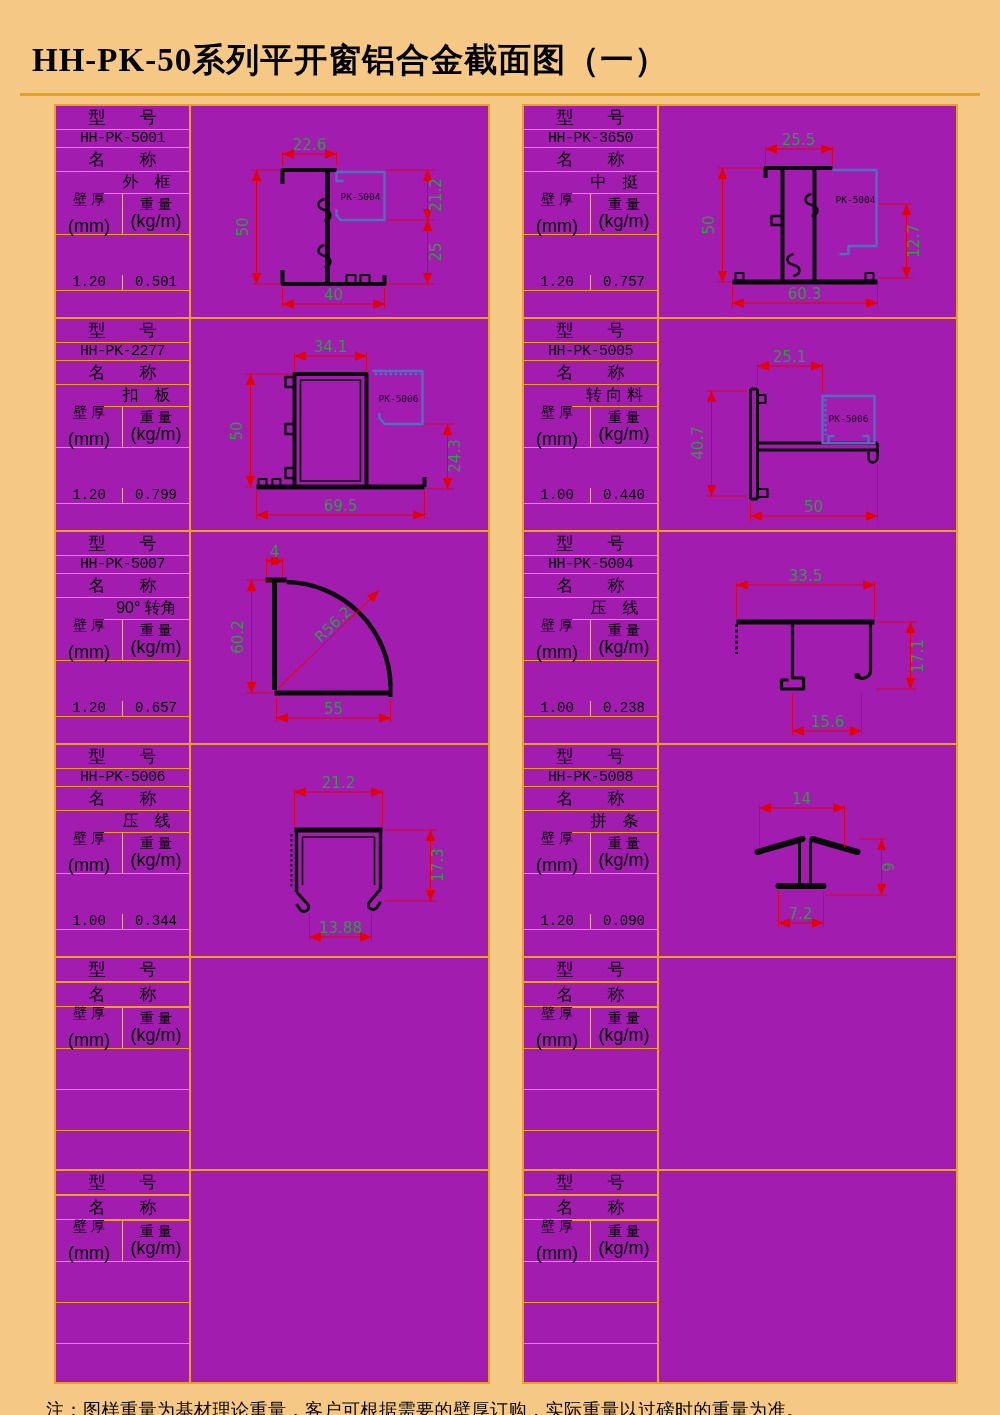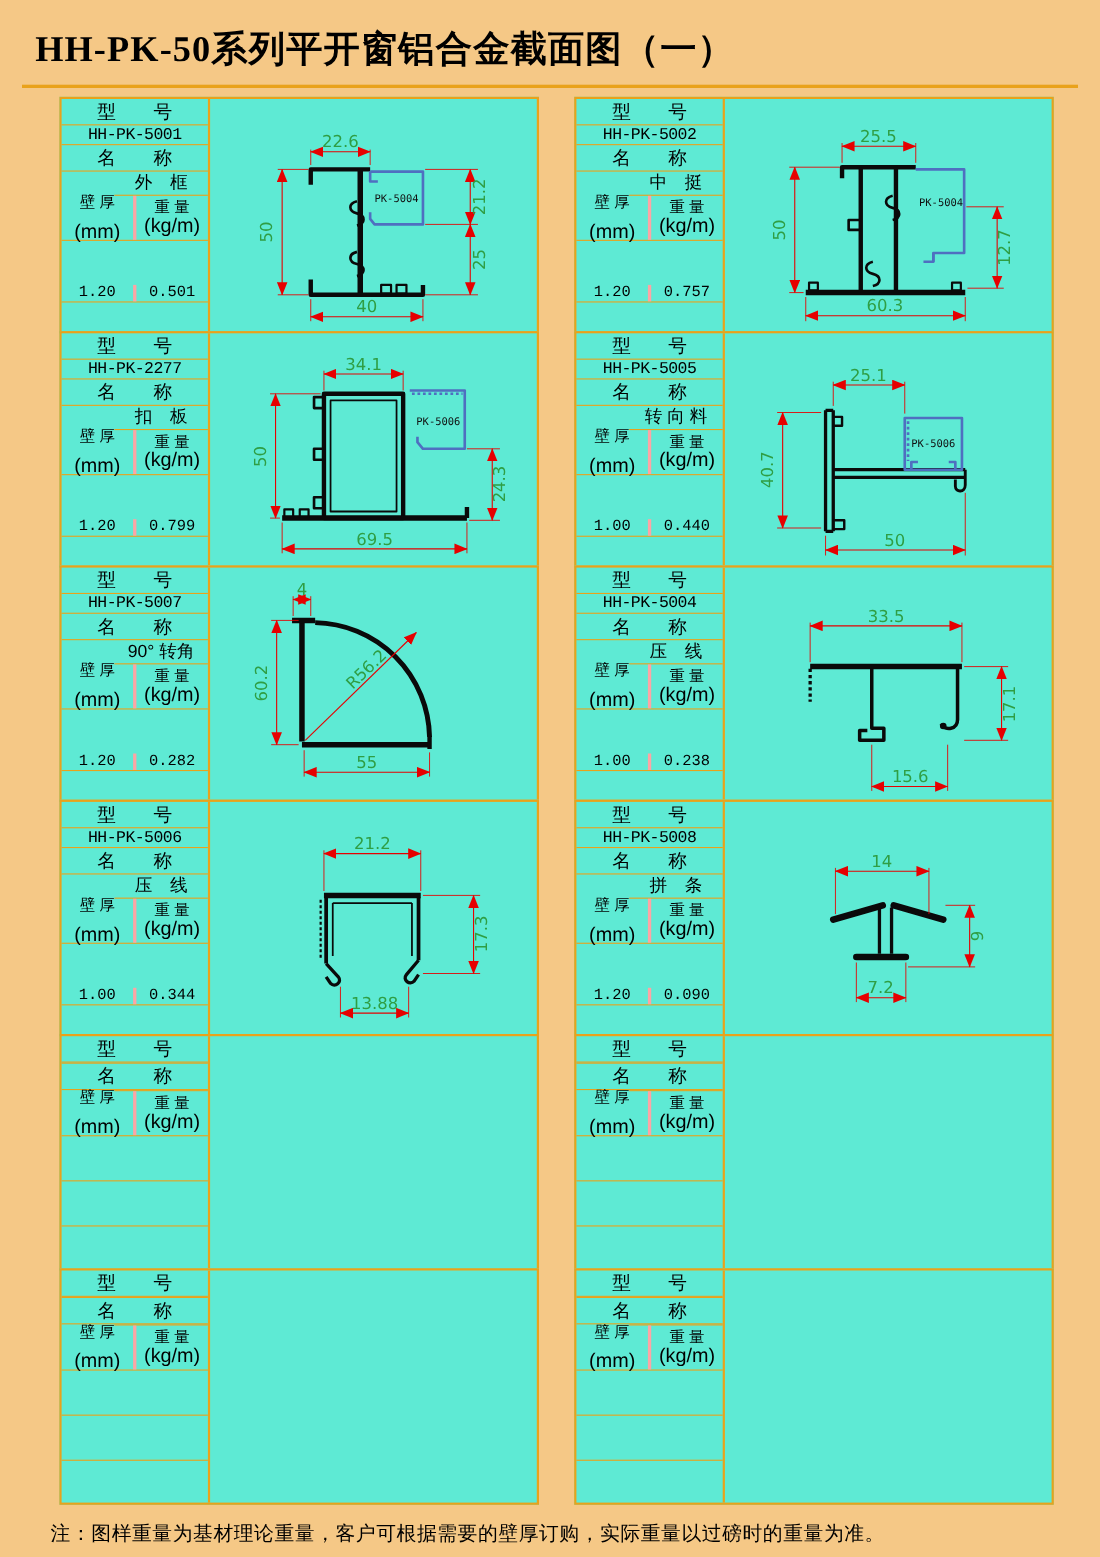--- a/index.html
+++ b/index.html
@@ -3,45 +3,45 @@
 <meta charset="utf-8">
 <style>
   html,body{margin:0;padding:0;}
   body{
     width:1000px;height:1415px;
     background:#F5C886;
     font-family:"Liberation Sans",sans-serif;
     color:#000;
     position:relative;
   }
-  .sheet{box-sizing:border-box;width:1000px;height:1222px;padding:16px 20px 0 20px;}
+  .sheet{box-sizing:border-box;width:1000px;height:1222px;padding:32px 20px 0 20px;}
   .title{
     font-family:"Liberation Serif",serif;
     font-weight:bold;font-size:33px;letter-spacing:1px;
     padding:6px 8px 10px 12px;
     border-bottom:3px solid #E9A21B;
   }
   .grid{margin:8px 22px 0 34px;}
   .row{display:flex;gap:32px;}
   .row + .row{margin-top:-2px;}
   .cell{
     flex:1;display:flex;height:215px;box-sizing:border-box;
-    border:2px solid #E9A21B;background:#5eead4;
+    border:2px solid #E9A21B;background:#a21caf;
   }
   .spec{width:135px;box-sizing:border-box;border-right:2px solid #E9A21B;display:flex;flex-direction:column;}
   .sr{box-sizing:border-box;border-bottom:1px solid #E9A21B;display:flex;align-items:center;justify-content:center;}
   .sr:last-child{border-bottom:none;flex:1;}
   .th1{height:27px;font-size:17px;}
   .tv{height:27px;font-size:15px;font-family:"Liberation Mono",monospace;letter-spacing:-0.5px;}
   .tv.cn{font-family:"Liberation Sans",sans-serif;font-size:16px;letter-spacing:0;margin-left:48px;}
   .two{padding:0;align-items:stretch;}
   .hdr{height:41px;}
   .val{height:22px;margin-top:40px;}
   .sub{flex:1;display:flex;flex-direction:column;align-items:center;justify-content:center;font-size:14px;line-height:1.05;}
-  .two .sub:first-child{border-right:3px solid #fca5a5;gap:10px;}
+  .two .sub:first-child{border-right:1px solid #fca5a5;gap:10px;}
   .val .sub{font-family:"Liberation Mono",monospace;font-size:14px;}
   .sub .unit{font-size:18px;}
   .draw{flex:1;position:relative;overflow:hidden;}
   .draw svg{position:absolute;inset:0;width:100%;height:100%;}
   .pf{stroke:#0a0a0a;fill:none;stroke-linejoin:round;}
   .bl{stroke:#4f6fc0;fill:none;stroke-width:2.4;stroke-linejoin:round;}
   .dim{stroke:#e60000;stroke-width:1;fill:none;}
   .ext{stroke:#e60000;stroke-width:0.8;fill:none;}
   .dt{fill:#2f9e44;font-size:15px;font-family:"DejaVu Sans",sans-serif;}
   .il{fill:#111;font-size:9.5px;font-family:"DejaVu Sans Mono",monospace;}
@@ -117,21 +117,21 @@
             <path class="ext" d="M88 182V202M190 182V202"></path>
             <line class="dim" x1="88" y1="198" x2="190" y2="198" marker-start="url(#ar)" marker-end="url(#ar)"></line>
             <text class="dt" x="139" y="194" text-anchor="middle">40</text>
           </svg>
         </div>
       </div>
 
       <div class="cell">
         <div class="spec">
           <div class="sr th1">型　　号</div>
-          <div class="sr tv">HH-PK-5002</div>
+          <div class="sr tv">HH-PK-3650</div>
           <div class="sr th1">名　　称</div>
           <div class="sr tv cn">中　挺</div>
           <div class="sr two hdr">
             <div class="sub">
                 <span>壁 厚</span>
                 <span class="unit">(mm)</span>
               </div>
             <div class="sub">
                 <span>重 量</span>
                 <span class="unit">(kg/m)</span>
@@ -309,21 +309,21 @@
                 <span>壁 厚</span>
                 <span class="unit">(mm)</span>
               </div>
             <div class="sub">
                 <span>重 量</span>
                 <span class="unit">(kg/m)</span>
               </div>
           </div>
           <div class="sr two val">
             <div class="sub">1.20</div>
-            <div class="sub">0.282</div>
+            <div class="sub">0.657</div>
           </div>
           <div class="sr two val">
               <div class="sub"></div>
               <div class="sub"></div>
             </div>
           <div class="sr two val">
               <div class="sub"></div>
               <div class="sub"></div>
             </div>
         </div>

